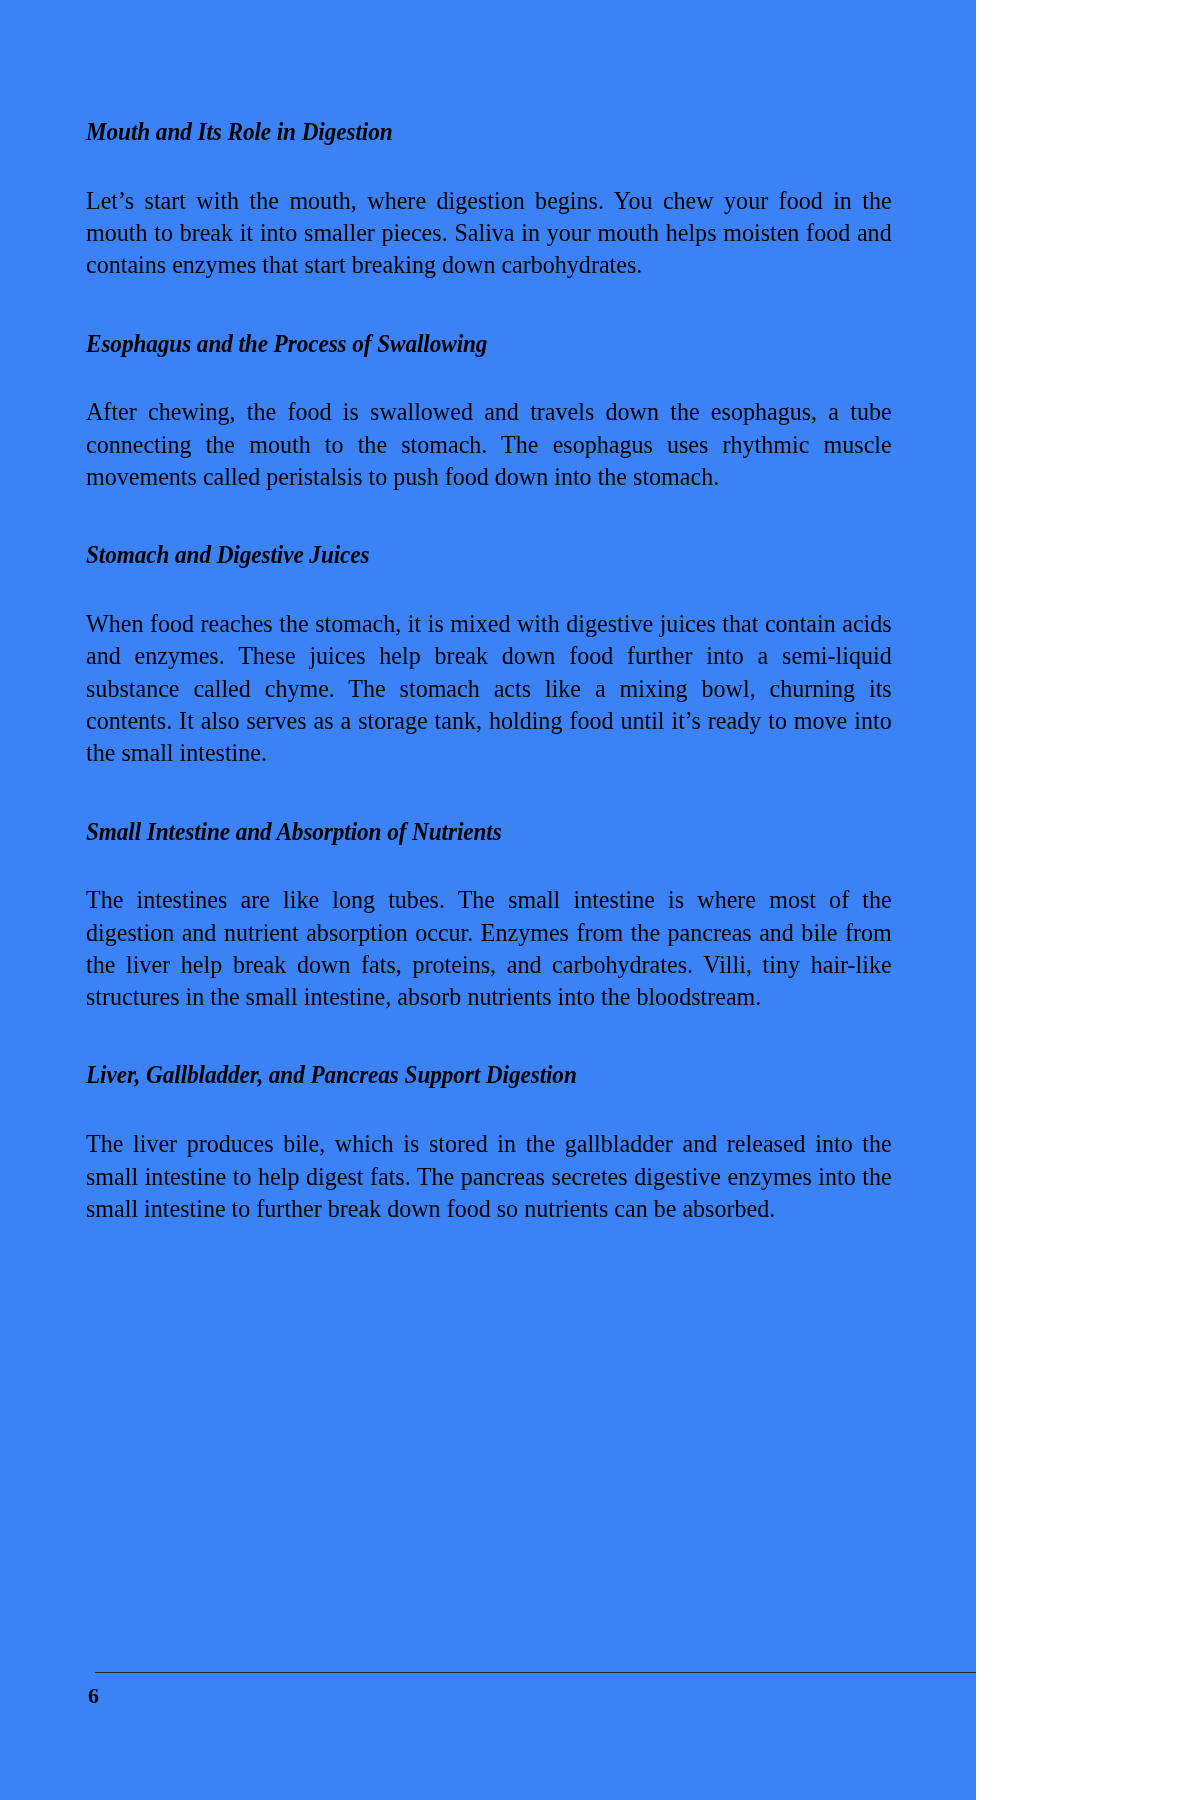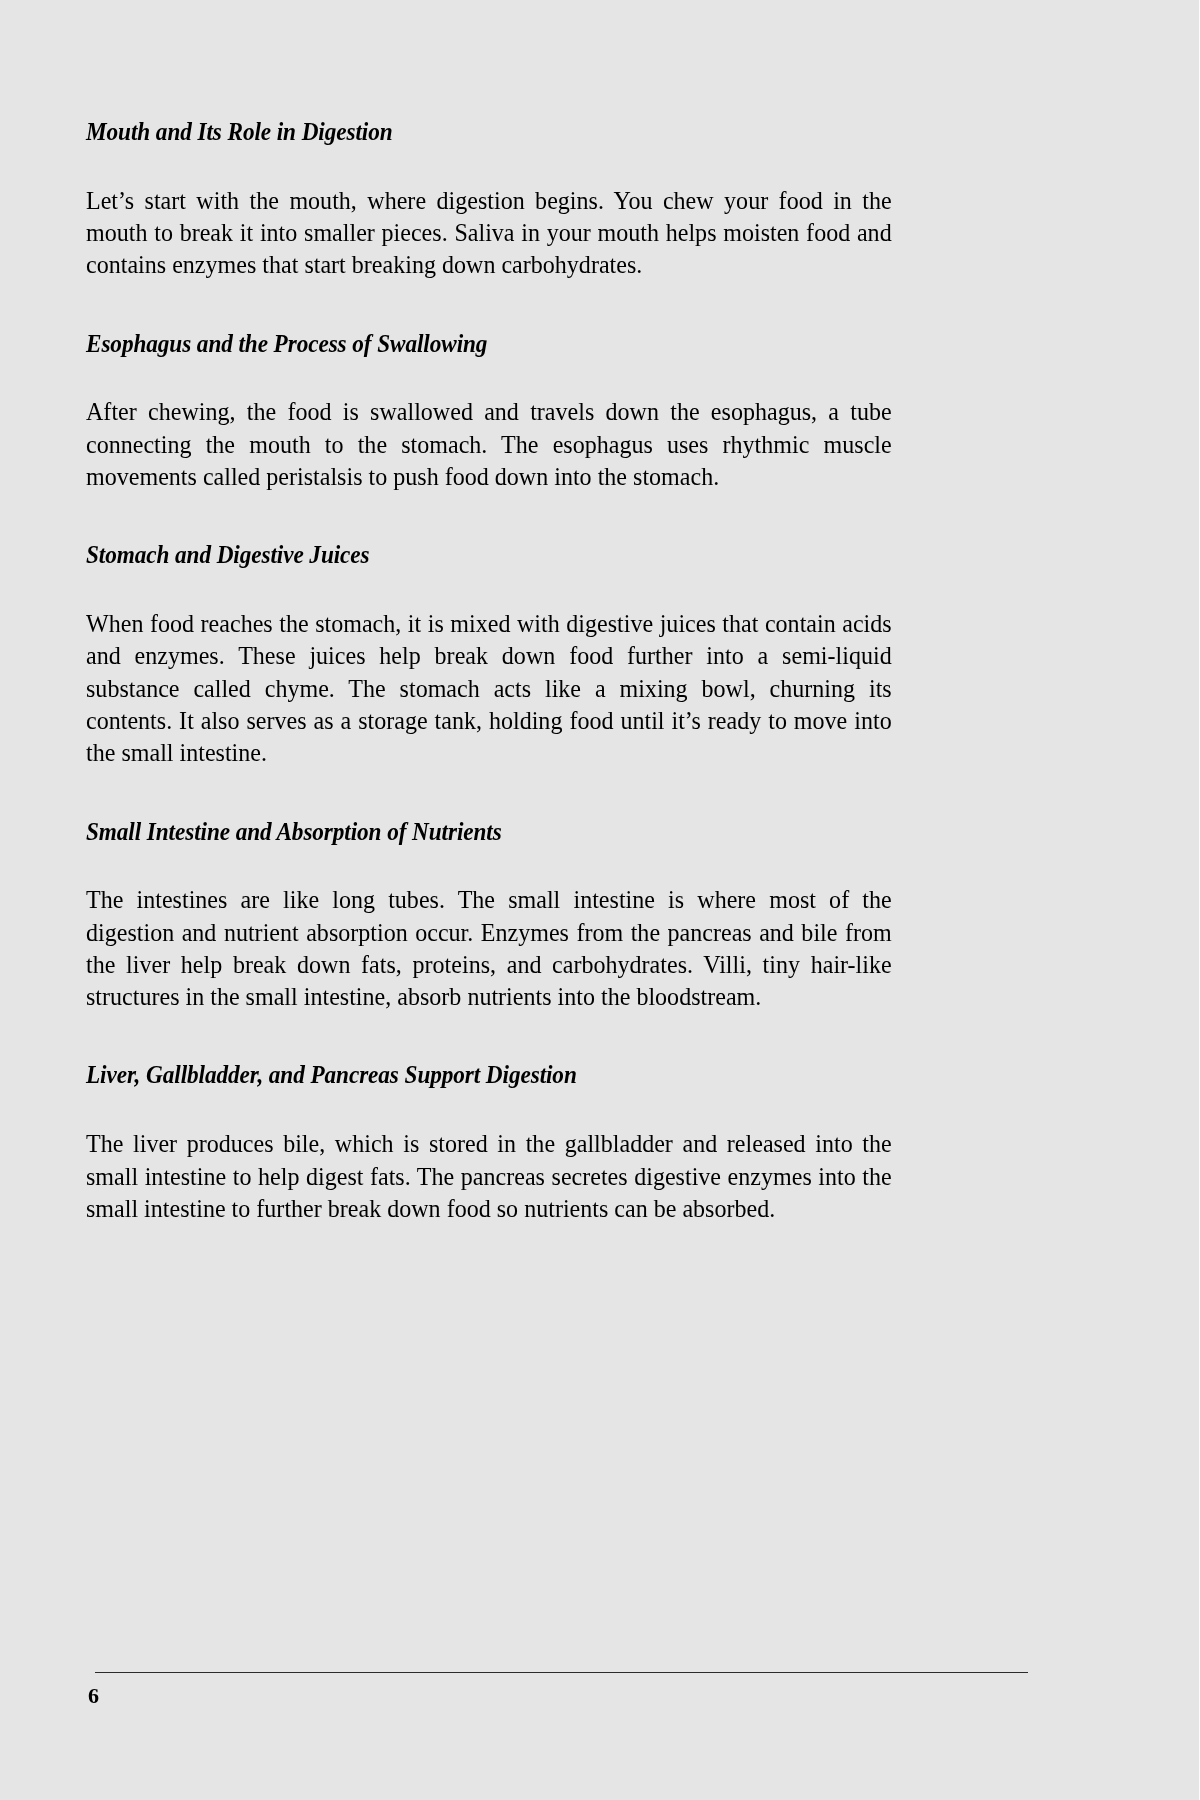--- a/index.html
+++ b/index.html
@@ -3,23 +3,23 @@
 <meta charset="utf-8">
 <style>
   html, body {
     margin: 0;
     padding: 0;
     background: #ffffff;
   }
 
   .page {
     position: relative;
-    width: 1199px;
+    width: 976px;
     height: 1800px;
-    background: #e5e5e5;
+    background: #3b82f6;
     box-sizing: border-box;
     overflow: hidden;
   }
 
   .content {
     position: absolute;
     left: 86px;
     top: 118px;
     width: 806px;
   }

